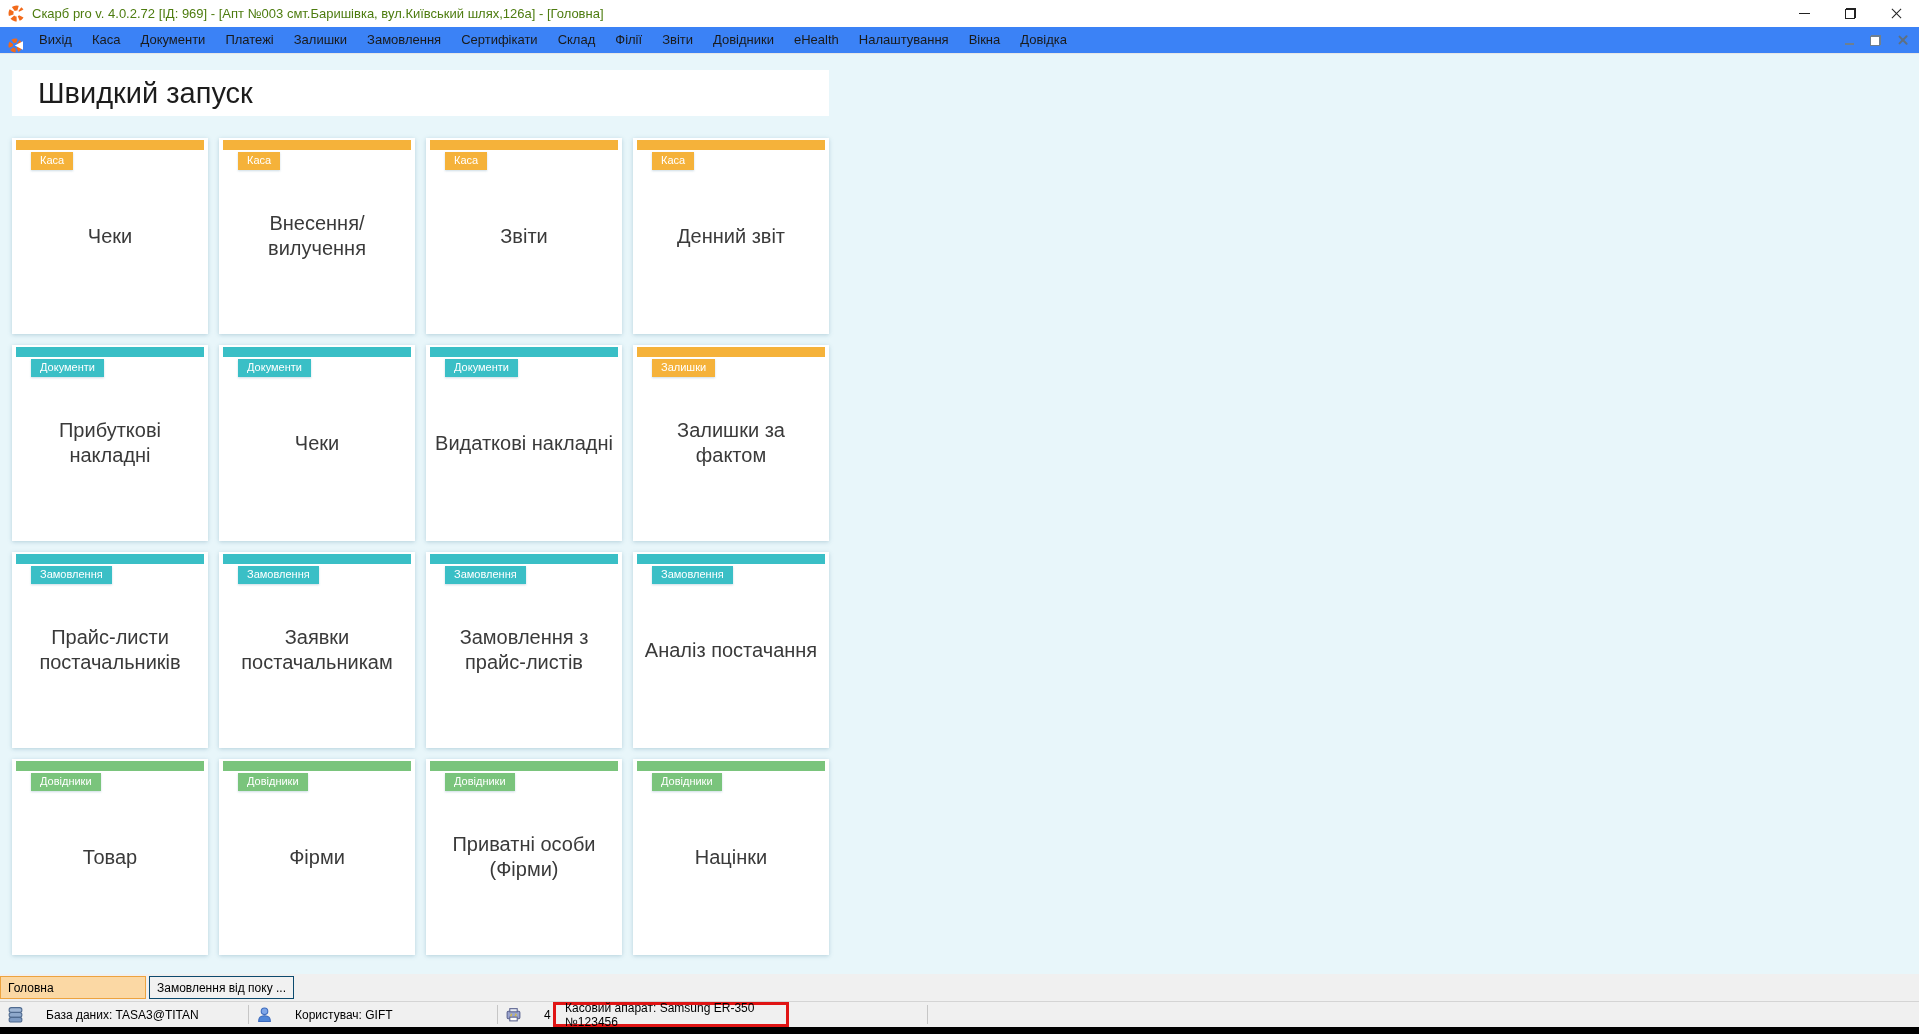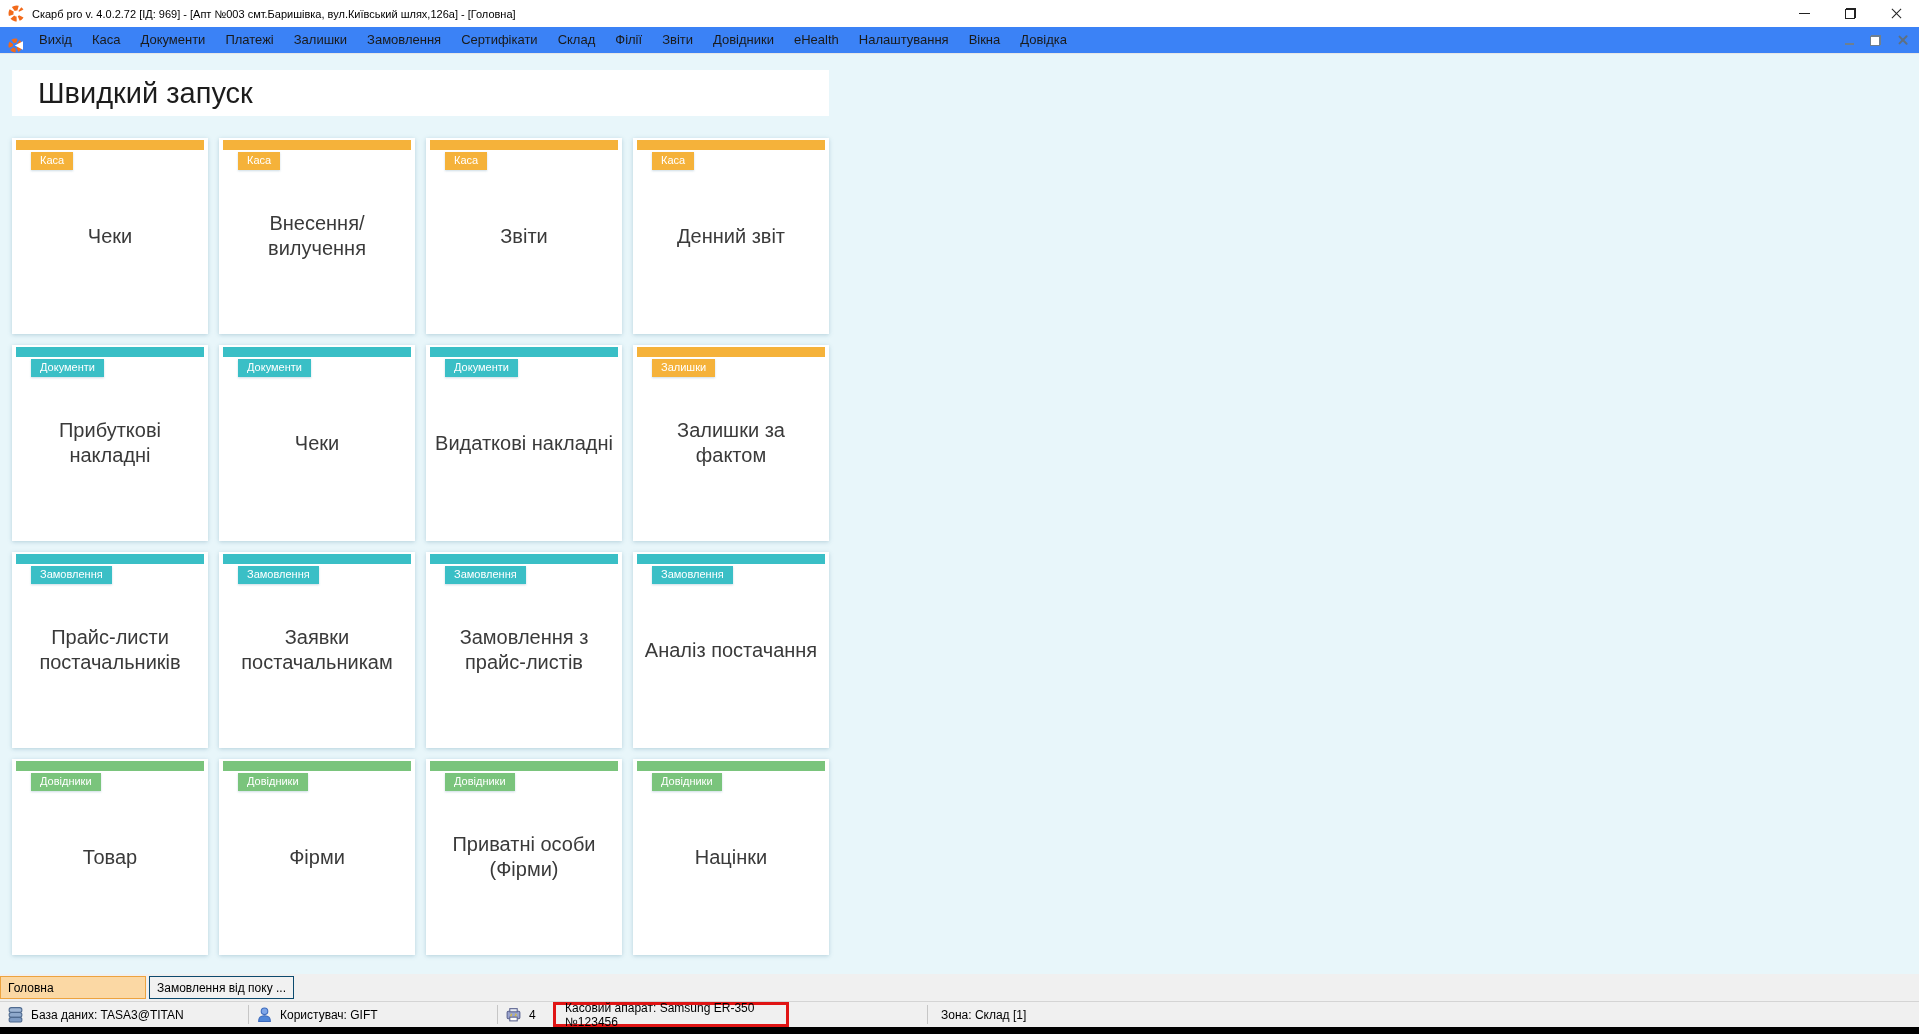--- a/index.html
+++ b/index.html
@@ -4,21 +4,21 @@
 <style>
   * { margin:0; padding:0; box-sizing:border-box; }
   html,body { width:1919px; height:1034px; overflow:hidden; background:#fff;
               font-family:"Liberation Sans", sans-serif; }
   .window { position:relative; width:1919px; height:1034px; background:#fff; overflow:hidden; }
 
   
   .titlebar { position:absolute; top:0; left:0; right:0; height:27px; background:#fff;
               display:flex; align-items:center; }
   .app-icon { width:17px; height:17px; margin-left:8px; display:inline-flex; flex:none; }
-  .title-text { margin-left:7px; font-size:11px; color:#000000; white-space:nowrap; }
+  .title-text { margin-left:7px; font-size:13px; color:#4d7c0f; white-space:nowrap; }
   .win-controls { position:absolute; right:0; top:0; height:27px; display:flex; }
   .win-btn { width:46px; height:27px; display:flex; align-items:center; justify-content:center; cursor:default; }
   .glyph-min { width:11px; height:1px; background:#222; display:block; }
   .glyph-restore { position:relative; width:11px; height:11px; display:block; }
   .glyph-restore::after { content:""; position:absolute; right:0; top:0; width:8px; height:8px; border:1px solid #222; }
   .glyph-restore::before { content:""; position:absolute; left:0; bottom:0; width:8px; height:8px; border:1px solid #222; background:#fff; z-index:1; }
   .glyph-x { position:relative; width:13px; height:13px; display:block; }
   .glyph-x::before, .glyph-x::after { content:""; position:absolute; left:6px; top:0; width:1px; height:13px; background:#222; }
   .glyph-x::before { transform:rotate(45deg); }
   .glyph-x::after  { transform:rotate(-45deg); }
@@ -58,21 +58,21 @@
   
   .tabstrip { position:absolute; top:974px; left:0; right:0; height:27px; background:#f0f0f0;
               display:flex; align-items:center; gap:3px; }
   .tab { height:23px; display:flex; align-items:center; font-size:12px; color:#000; padding:0 7px;
          background:#f1f1f1; border:1px solid #0c4a6e; white-space:nowrap; cursor:pointer; }
   .tab.active { width:146px; background:var(--tab-bg,#fbd8a4); border:1px solid var(--tab-border,#eda33f); }
 
   
   .statusbar { position:absolute; top:1001px; left:0; right:0; height:26px; background:#f0f0f0;
                border-top:1px solid #d4d4d4; display:flex; align-items:stretch; font-size:12px; color:#000; }
-  .sb-sec { display:flex; align-items:center; gap:7px; padding-left:7px; }
+  .sb-sec { display:flex; align-items:center; gap:22px; padding-left:7px; }
   .sb-sep { width:1px; background:#c6c6c6; margin:3px 0; flex:none; }
   .sb-db   { width:248px; flex:none; }
   .sb-user { width:248px; flex:none; }
   .sb-prn  { width:55px; flex:none; }
   .sb-cash { width:236px; flex:none; border:3px solid var(--red,#e01414); padding-left:9px; }
   .sb-gap  { width:138px; flex:none; }
   .sb-zone { flex:1; padding-left:13px; }
   .sb-icon { width:17px; height:17px; flex:none; display:inline-flex; }
 
   
@@ -228,20 +228,17 @@
           <path d="M9.4 6.5 L11.4 8.2 L10 8.4 L11.4 10.3 L8.8 8.6 L10.2 8.2 Z" fill="#f2c400"></path>
         </svg>
       </span>
       <span>4</span>
     </div>
     <div class="sb-sec sb-cash">
       <span>Касовий апарат: Samsung ER-350 №123456</span>
     </div>
     <div class="sb-gap"></div>
     <div class="sb-sep"></div>
-    <div class="sb-sec sb-zone">
-      <span>Зона: Склад [1]</span>
-    </div>
   </div>
 
   <div class="bottom-strip"></div>
 
 </div>
 
 </body></html>

